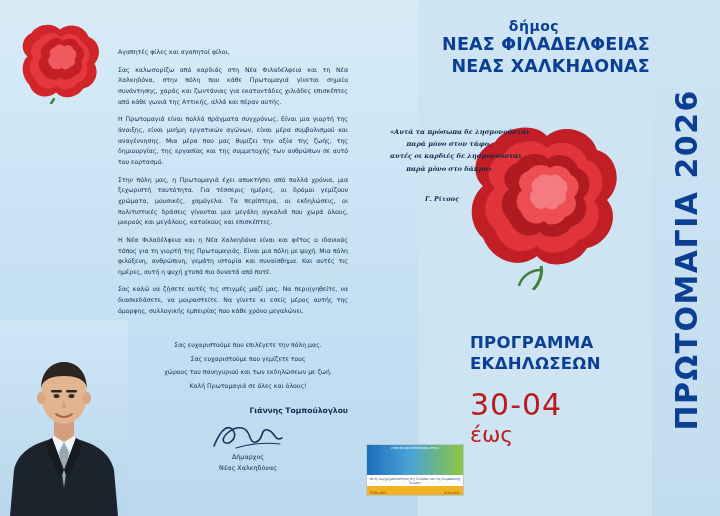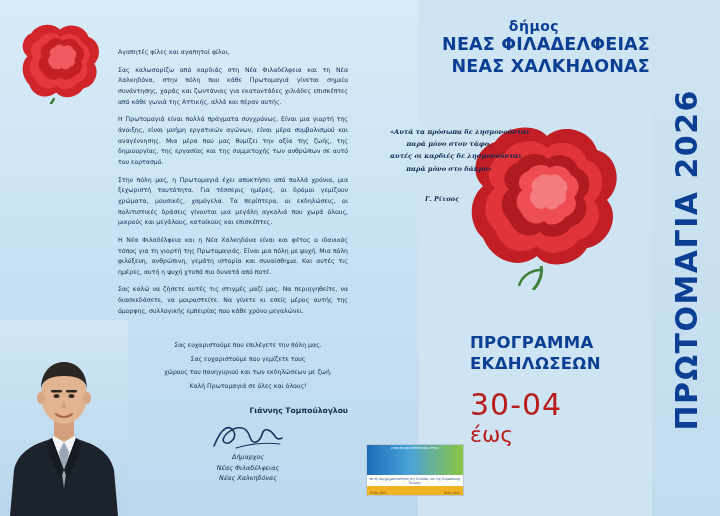--- a/index.html
+++ b/index.html
@@ -81,21 +81,21 @@
   .mayor-title {
     position: absolute;
     left: 148px;
     top: 452px;
     width: 200px;
     text-align: center;
     color: #0d2a4d;
     font-size: 6.4px;
     line-height: 1.65;
   }
-  .mayor-title div { white-space: nowrap; font-style: italic; }
+  .mayor-title div { white-space: nowrap; }
 
   
   .flower-tl {
     position: absolute;
     left: 12px;
     top: 18px;
     width: 96px;
     height: 86px;
   }
   
@@ -369,21 +369,20 @@
 
   <div class="signature">
     <svg viewBox="0 0 80 36" width="80" height="36">
       <path d="M6 28 C14 8 22 6 26 14 C29 21 20 28 16 24 C12 20 24 8 34 10 C44 12 40 26 48 24 C56 22 52 10 60 12 C68 14 66 24 74 20" stroke="#18365e" stroke-width="1.6" fill="none" stroke-linecap="round"></path>
       <path d="M28 30 C40 26 58 24 72 26" stroke="#18365e" stroke-width="1.1" fill="none" stroke-linecap="round"></path>
     </svg>
   </div>
 
   <div class="mayor-title">
     <div>Δήμαρχος</div>
-    <div>Νέας Φιλαδέλφειας</div>
     <div>Νέας Χαλκηδόνας</div>
   </div>
 
   <div class="mayor-photo">
     <div class="photo-bg"></div>
     <svg viewBox="0 0 128 196" width="128" height="196" style="position:absolute;left:0;top:0;">
 
       <path d="M10 196 L14 150 C18 132 34 124 48 120 L64 112 L80 120 C94 124 110 132 114 150 L118 196 Z" fill="#1d232c"></path>
 
       <path d="M52 118 L64 150 L76 118 L70 112 L58 112 Z" fill="#f2f4f7"></path>

